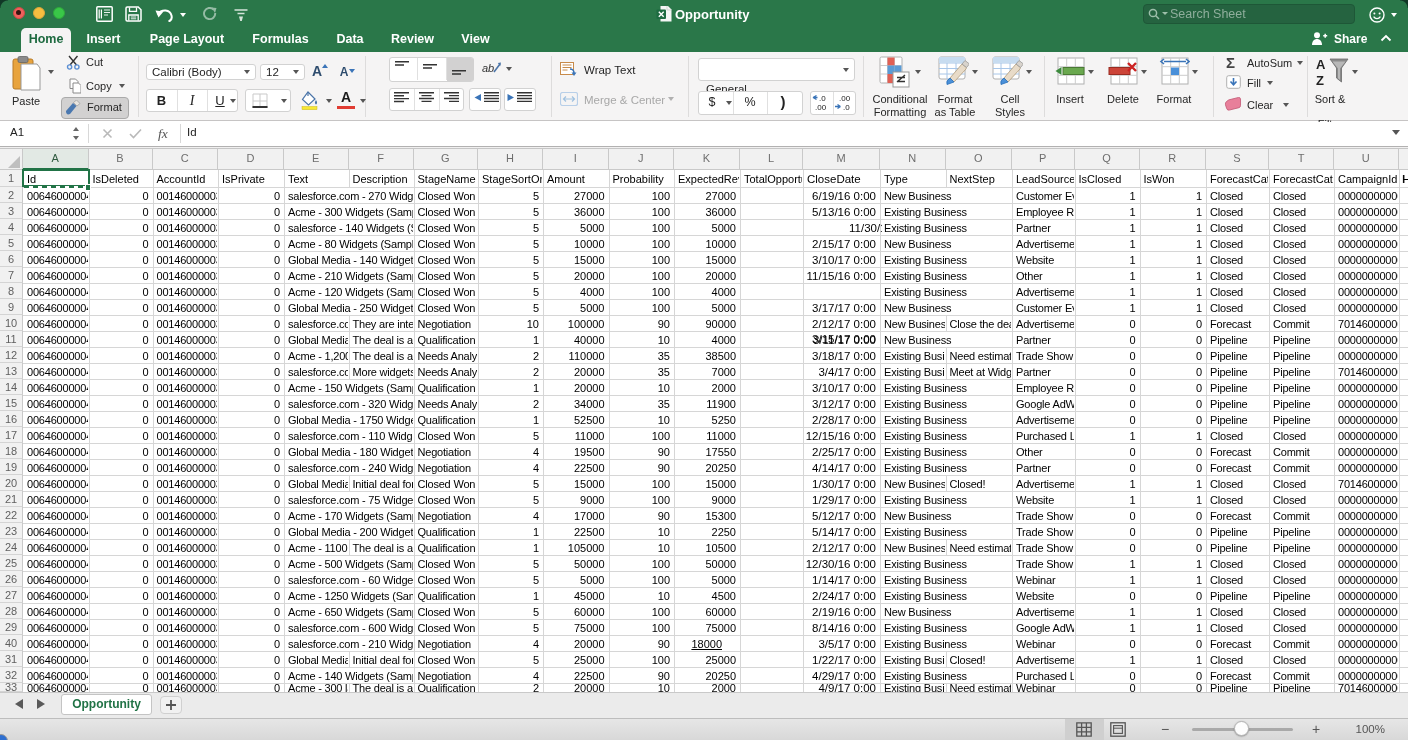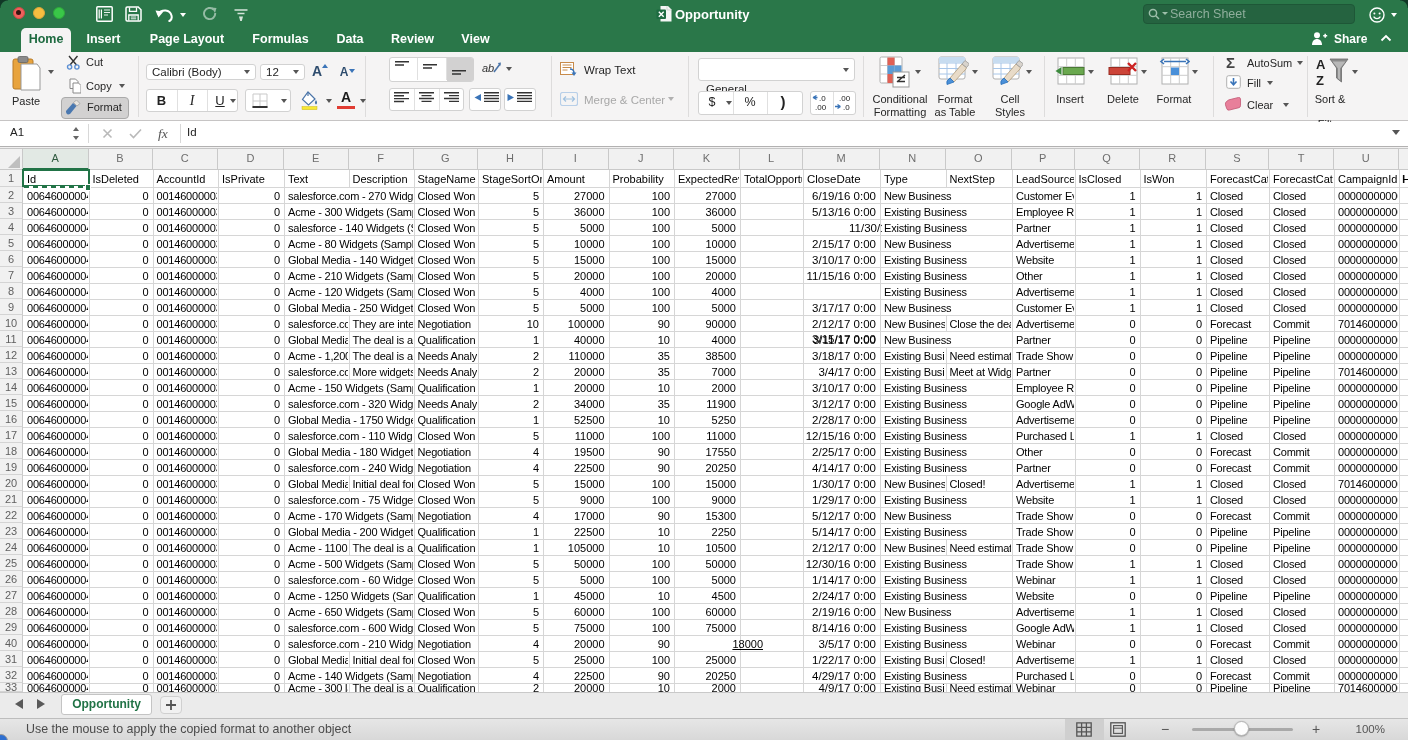--- a/index.html
+++ b/index.html
@@ -981,21 +981,21 @@
 <div class="cell txtc ls" style="left:1335.5px;top:620.0px;width:62.0px;height:15.0px;line-height:16.0px;">000000000000000000</div>
 <div class="cell txtc ls" style="left:24.5px;top:636.0px;width:63.0px;height:15.0px;line-height:16.0px;">006460000046AdWCAU0</div>
 <div class="cell num" style="left:90.0px;top:636.0px;width:61.5px;height:15.0px;line-height:16.0px;">0</div>
 <div class="cell txtc ls" style="left:154.0px;top:636.0px;width:63.0px;height:15.0px;line-height:16.0px;">001460000035Mj3bAAC1</div>
 <div class="cell num" style="left:219.5px;top:636.0px;width:63.5px;height:15.0px;line-height:16.0px;">0</div>
 <div class="cell txtc spill ls" style="left:285.5px;top:636.0px;width:127.0px;height:15.0px;line-height:16.0px;">salesforce.com - 210 Widgets (Sample)</div>
 <div class="cell txtc ls" style="left:415.0px;top:636.0px;width:62.0px;height:15.0px;line-height:16.0px;">Negotiation</div>
 <div class="cell num" style="left:479.5px;top:636.0px;width:62.5px;height:15.0px;line-height:16.0px;">4</div>
 <div class="cell num" style="left:544.5px;top:636.0px;width:63.0px;height:15.0px;line-height:16.0px;">20000</div>
 <div class="cell num" style="left:610.0px;top:636.0px;width:63.0px;height:15.0px;line-height:16.0px;">90</div>
-<div class="cell num" style="left:697px;top:636.0px;width:69px;height:15.0px;line-height:16.0px;text-decoration:underline;">18000</div>
+<div class="cell num" style="left:656px;top:636.0px;width:69px;height:15.0px;line-height:16.0px;text-decoration:underline;">18000</div>
 <div class="cell num dt" style="left:804.5px;top:636.0px;width:74.5px;height:15.0px;line-height:16.0px;">3/5/17 0:00</div>
 <div class="cell txtc spill ls" style="left:881.5px;top:636.0px;width:129.5px;height:15.0px;line-height:16.0px;">Existing Business</div>
 <div class="cell txtc ls" style="left:1013.5px;top:636.0px;width:60.0px;height:15.0px;line-height:16.0px;">Webinar</div>
 <div class="cell num" style="left:1076.0px;top:636.0px;width:62.5px;height:15.0px;line-height:16.0px;">0</div>
 <div class="cell num" style="left:1141.0px;top:636.0px;width:64.0px;height:15.0px;line-height:16.0px;">0</div>
 <div class="cell txtc ls" style="left:1207.5px;top:636.0px;width:60.5px;height:15.0px;line-height:16.0px;">Forecast</div>
 <div class="cell txtc ls" style="left:1270.5px;top:636.0px;width:62.5px;height:15.0px;line-height:16.0px;">Commit</div>
 <div class="cell txtc ls" style="left:1335.5px;top:636.0px;width:62.0px;height:15.0px;line-height:16.0px;">000000000000000000</div>
 <div class="cell txtc ls" style="left:24.5px;top:652.0px;width:63.0px;height:15.0px;line-height:16.0px;">006460000046AdWCAU0</div>
 <div class="cell num" style="left:90.0px;top:652.0px;width:61.5px;height:15.0px;line-height:16.0px;">0</div>
@@ -1062,21 +1062,20 @@
 <div class="abs" style="left:0;top:692px;width:1408px;height:26px;background:#ebebeb;border-top:1px solid #c9c9c9;"></div>
 <div class="abs" style="left:15px;top:699px;width:0;height:0;border-top:5.5px solid transparent;border-bottom:5.5px solid transparent;border-right:8px solid #595959;"></div>
 <div class="abs" style="left:37px;top:699px;width:0;height:0;border-top:5.5px solid transparent;border-bottom:5.5px solid transparent;border-left:8px solid #595959;"></div>
 <div class="abs" style="left:61px;top:694px;width:91px;height:21px;background:#fff;border:1px solid #c4c4c4;border-radius:3px;"></div>
 <div class="abs" style="left:61px;top:697px;width:91px;height:15px;color:#217346;font-weight:bold;font-size:12px;text-align:center;line-height:15px;">Opportunity</div>
 <div class="abs" style="left:160px;top:695.5px;width:22px;height:18px;background:#f1f1f1;border:1px solid #d0d0d0;border-radius:4px;"></div>
 <svg class="abs" style="left:165px;top:698.5px" width="12" height="12" viewBox="0 0 12 12">
 <path d="M6 1 V11 M1 6 H11" stroke="#555" stroke-width="1.8"></path>
     </svg>
 <div class="abs" style="left:0;top:718px;width:1408px;height:22px;background:linear-gradient(#e6e6e6,#d8d8d8);border-top:1px solid #bdbdbd;"></div>
-<div class="abs" style="left:26px;top:722px;width:600px;height:15px;font-size:12.4px;color:#4a4a4a;line-height:15px;">Use the mouse to apply the copied format to another object</div>
 <div class="abs" style="left:-6px;top:734px;width:14px;height:14px;border-radius:50%;background:#2e6fd0;border:1px solid #999;"></div>
 <div class="abs" style="left:1064.5px;top:719px;width:39.5px;height:21px;background:#cfcfcf;"></div>
 <svg class="abs" style="left:1076px;top:722px" width="16" height="15" viewBox="0 0 16 15">
 <path d="M0.8 0.8 H15.2 V14.2 H0.8 z M0.8 5.3 H15.2 M0.8 9.8 H15.2 M5.6 0.8 V14.2 M10.4 0.8 V14.2" fill="none" stroke="#555" stroke-width="1.3"></path>
     </svg>
 <svg class="abs" style="left:1110px;top:722px" width="16" height="15" viewBox="0 0 16 15">
 <rect x="0.8" y="0.8" width="14.4" height="13.4" fill="none" stroke="#555" stroke-width="1.3"></rect>
 <rect x="3.6" y="3.6" width="8.8" height="7.8" fill="none" stroke="#555" stroke-width="1.1"></rect>
 <path d="M3.6 6.2 h8.8" stroke="#555" stroke-width="1"></path>
     </svg>

